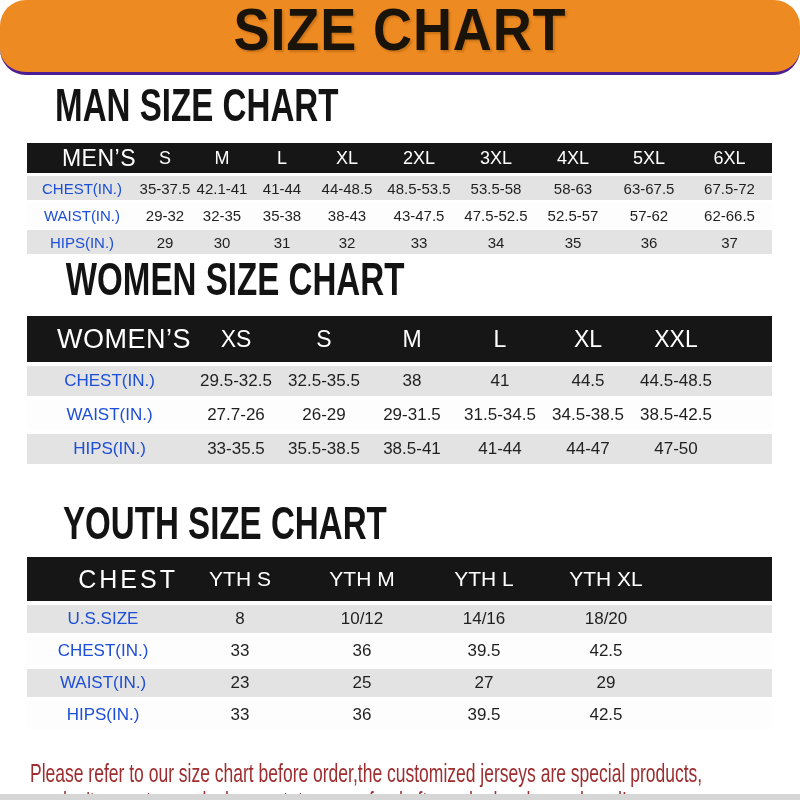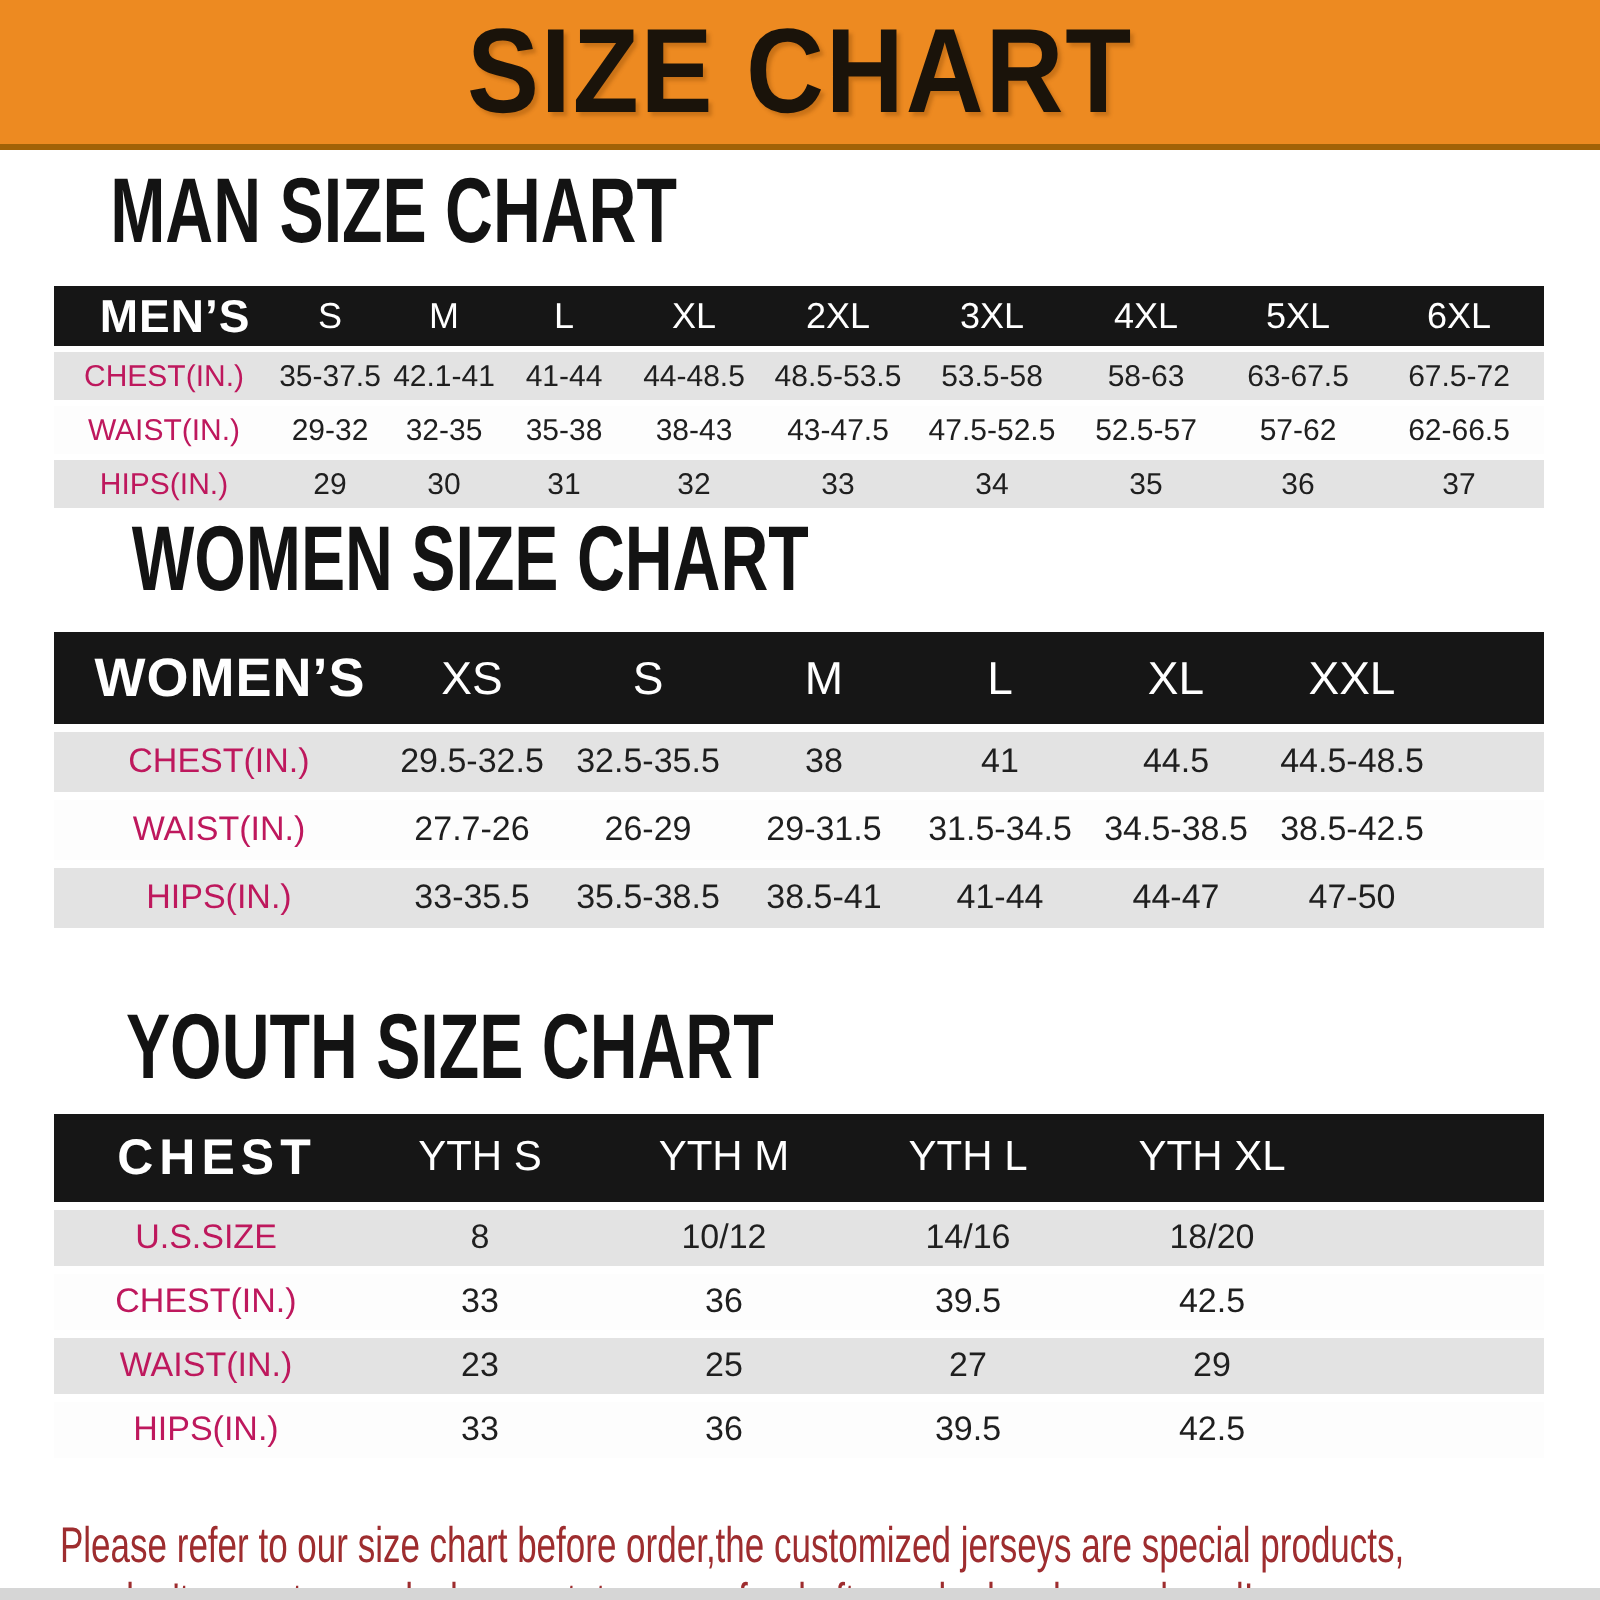--- a/index.html
+++ b/index.html
@@ -3,22 +3,22 @@
 <meta charset="utf-8">
 <style>
   html,body{margin:0;padding:0;}
   body{
     width:800px;height:800px;overflow:hidden;position:relative;
     background:#ffffff;
     font-family:"Liberation Sans",sans-serif;
   }
   
   .banner{
-    height:72px;background:#ED8A21;border-bottom:3px solid #a16207;
-    display:flex;align-items:center;justify-content:center;
+    height:72px;background:#ED8A21;border-bottom:3px solid #4c1d95;
+    display:flex;align-items:flex-start;justify-content:center;border-radius:26px;
   }
   .banner-title{
     display:inline-block;font-size:60px;font-weight:bold;color:#1a130a;
     letter-spacing:1px;line-height:1;transform:scaleX(0.9);
     text-shadow:2px 2px 2px rgba(120,60,0,0.30);
   }
   
   .section-heading{height:44px;line-height:44px;}
   .section-heading span{
     display:inline-block;font-size:46px;font-weight:bold;color:#131313;
@@ -32,32 +32,32 @@
     width:745px;margin-left:27px;table-layout:fixed;
     border-collapse:separate;
   }
   table.men{border-spacing:0 3px;margin-top:13px;}
   table.women{border-spacing:0 4px;margin-top:11px;}
   table.youth{border-spacing:0 4px;margin-top:8px;}
   .band th{
     background:#161616;color:#ffffff;font-weight:normal;
     text-align:center;white-space:nowrap;overflow:hidden;
   }
-  .band th.corner{text-align:center;padding-left:12px;font-weight:bold;margin-top:46px;}
+  .band th.corner{text-align:right;padding-left:12px;font-weight:normal;margin-top:46px;}
   .men  .band th{height:28px;font-size:18px;}
   .men  .band th.corner{font-size:23px;letter-spacing:0.5px;}
   .women .band th{height:44px;font-size:23px;}
   .women .band th.corner{font-size:27px;letter-spacing:0.5px;}
   .youth .band th{height:42px;font-size:21px;}
   .youth .band th.corner{font-size:25px;letter-spacing:3px;}
   tbody td{
     text-align:center;white-space:nowrap;overflow:hidden;
     color:#1f1f1f;background:#fdfdfd;
   }
-  tbody td.rlabel{color:#be185d;}
+  tbody td.rlabel{color:#1d4ed8;}
   tbody tr:nth-child(odd) td{background:#e3e3e3;}
   .men  tbody td{height:22px;font-size:15px;}
   .women tbody td{height:28px;font-size:17px;}
   .youth tbody td{height:26px;font-size:17px;}
   
   .footer-note{margin-top:26px;margin-left:30px;}
   .note-line{height:28px;line-height:28px;white-space:nowrap;text-align:right;}
   .note-line span{
     display:inline-block;font-size:25px;color:#9E2D2F;
     transform:scaleX(0.70);transform-origin:0 50%;white-space:nowrap;

